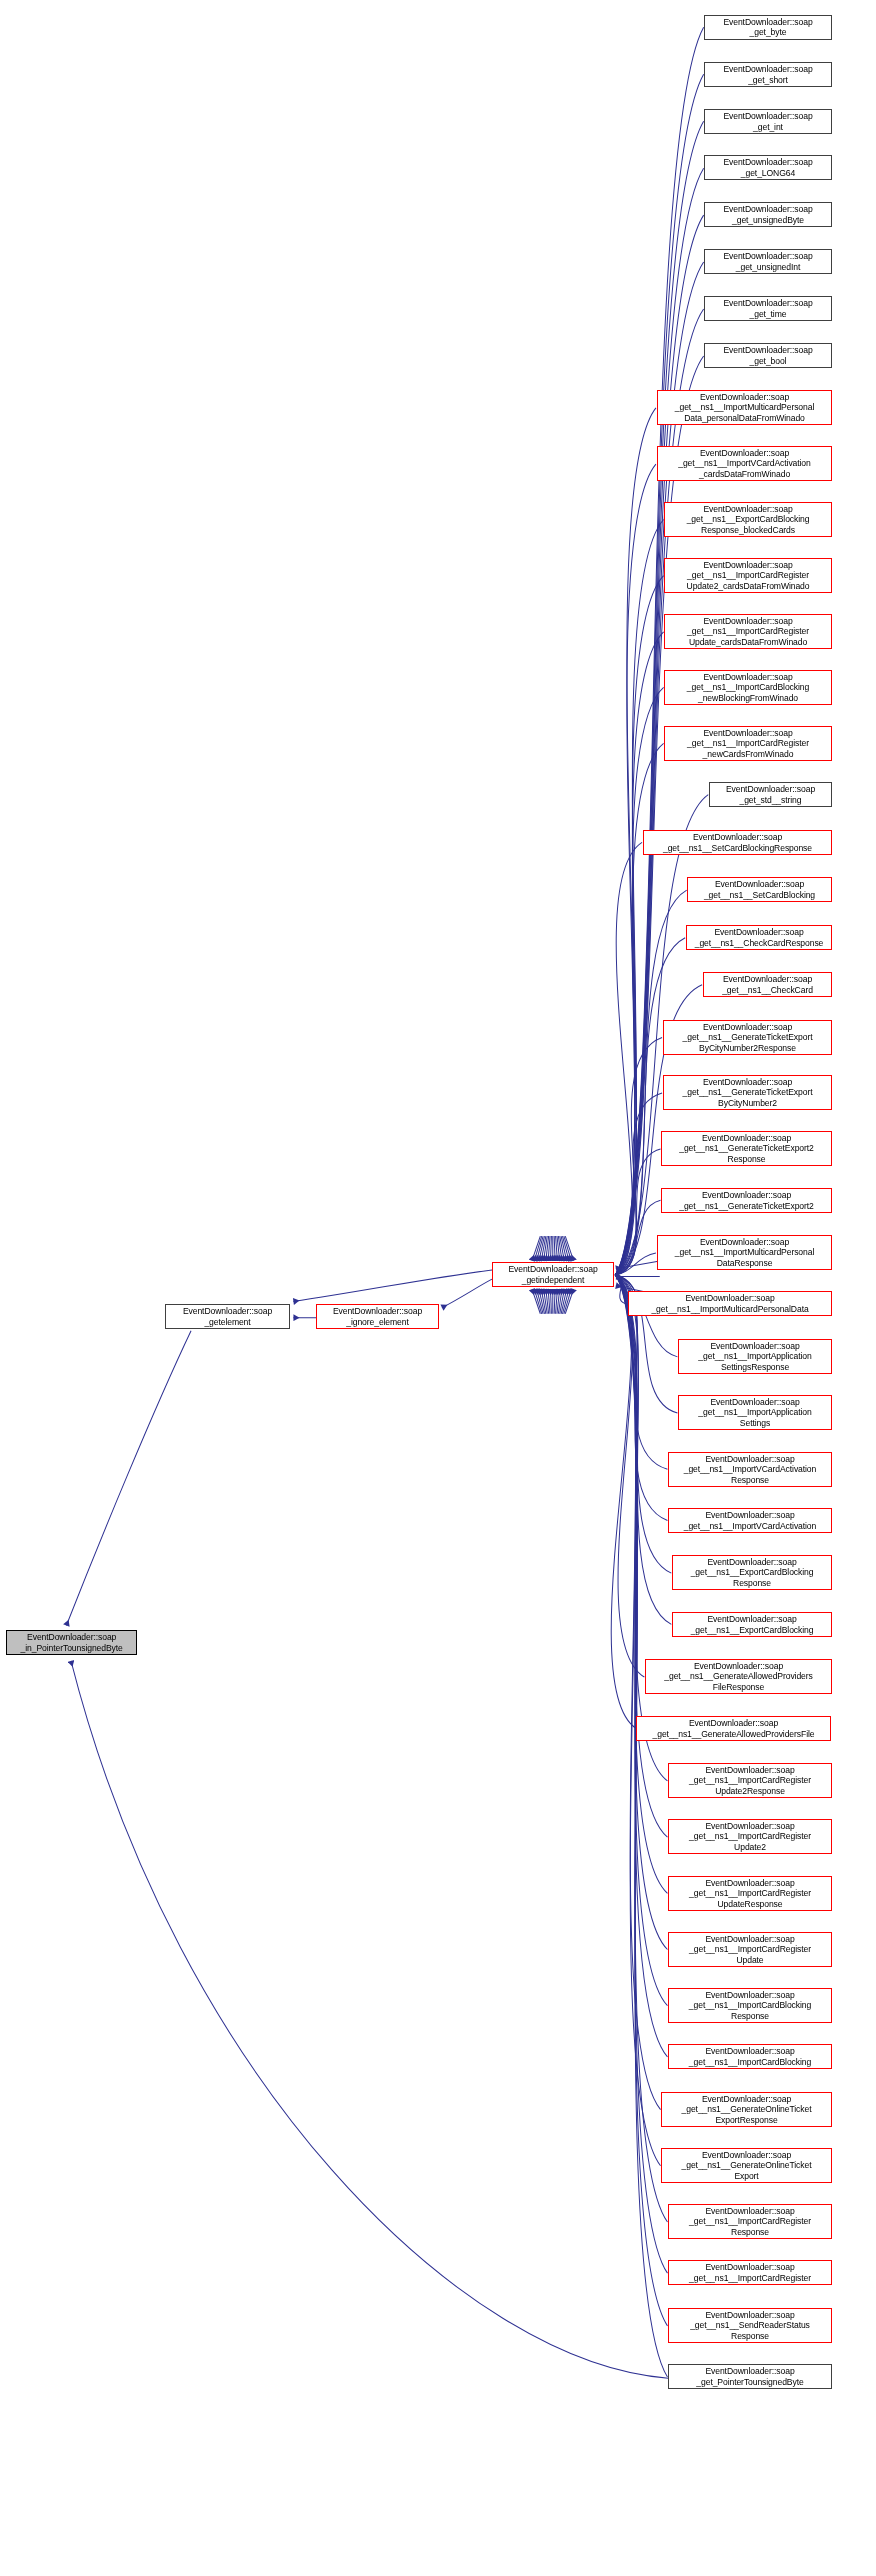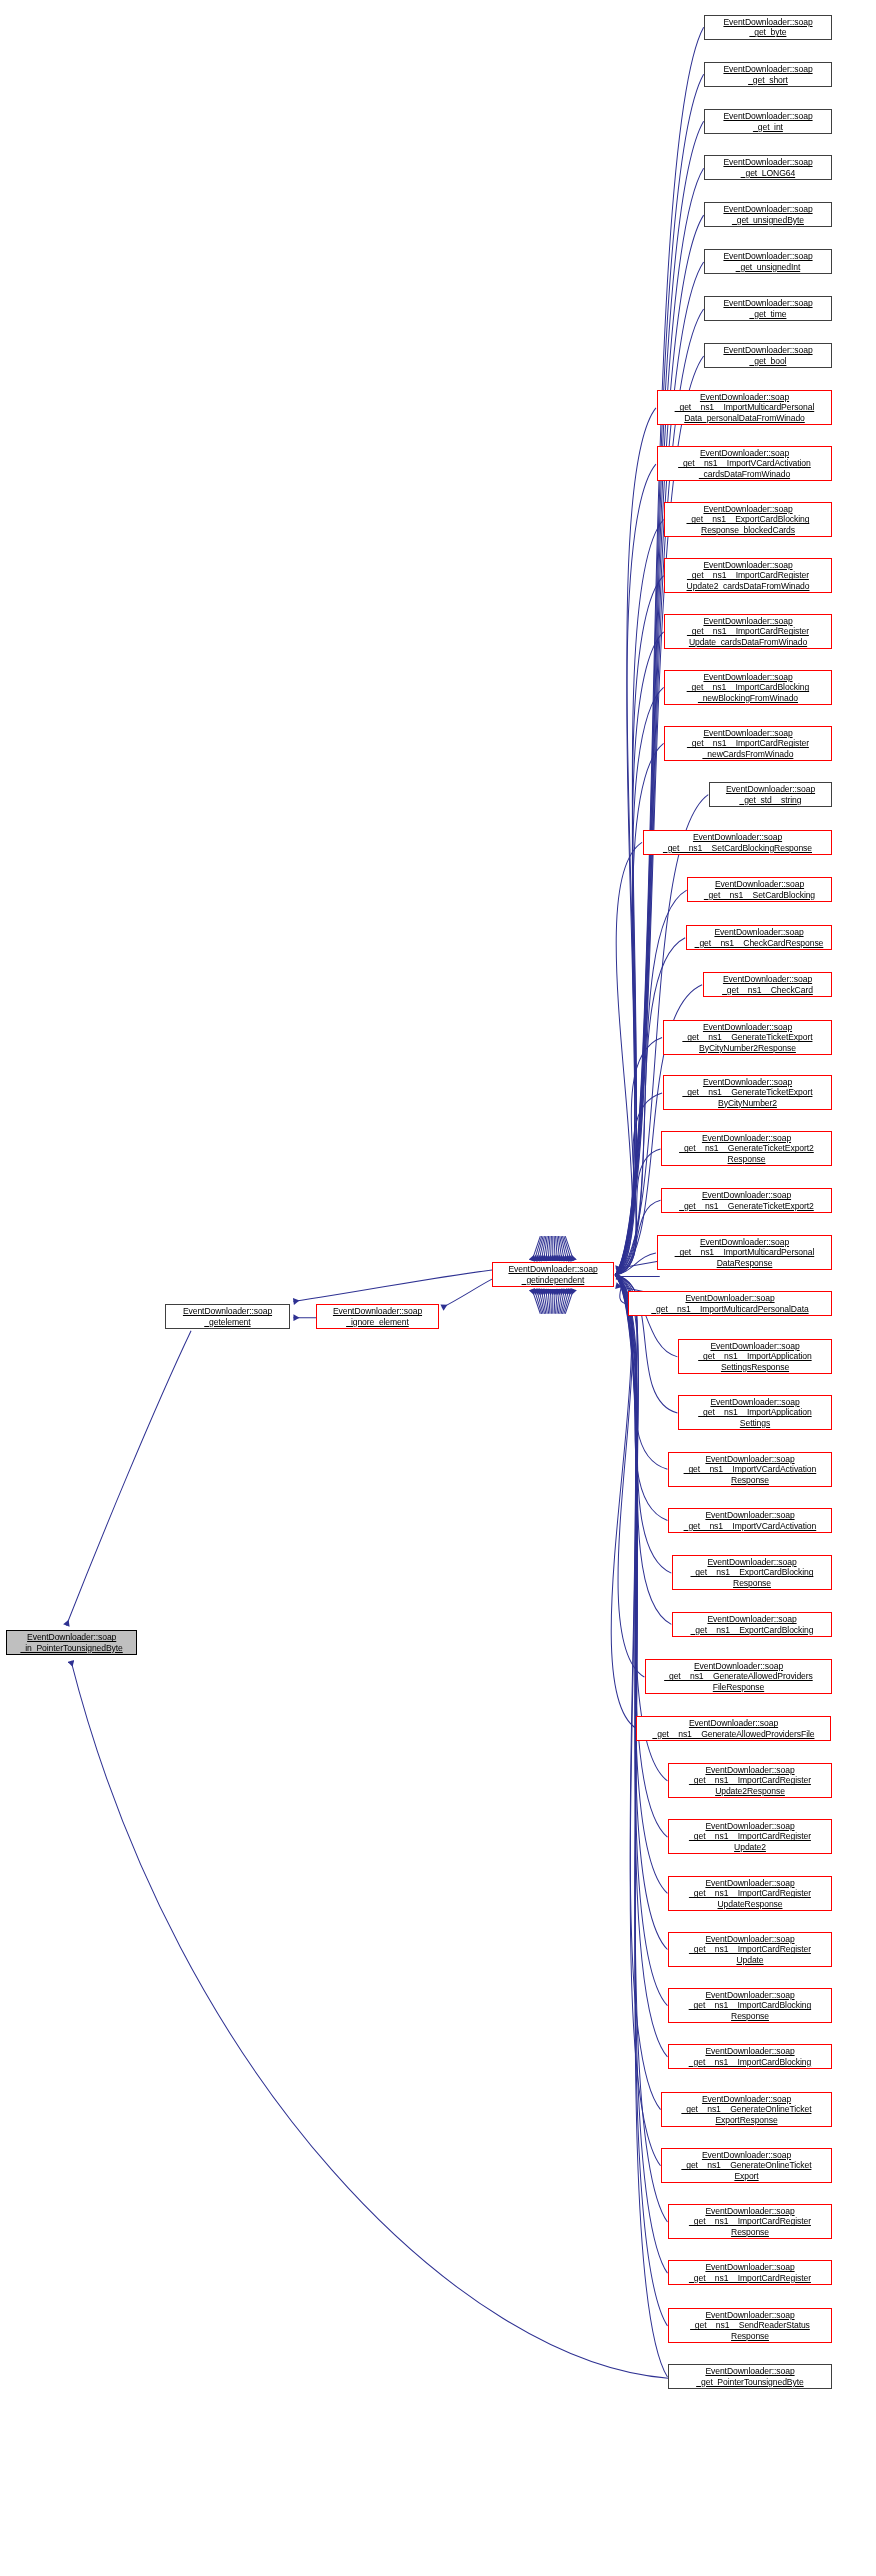--- a/index.html
+++ b/index.html
@@ -45,21 +45,20 @@
   .node.red {
     border: 0.8px solid #ff0000;
   }
   .node.root {
     background: #bfbfbf;
     border: 0.8px solid #000000;
   }
   .node-label {
     display: block;
     width: 100%;
-    text-decoration: underline;
   }
 </style>
 </head>
 <body>
 
 <div id="graph">
 
   <svg id="edges" viewBox="0 0 1139 3347" xmlns="http://www.w3.org/2000/svg">
     <defs>
       <marker id="arrL" markerWidth="9" markerHeight="9" refX="8" refY="4.5" orient="auto" markerUnits="userSpaceOnUse">

